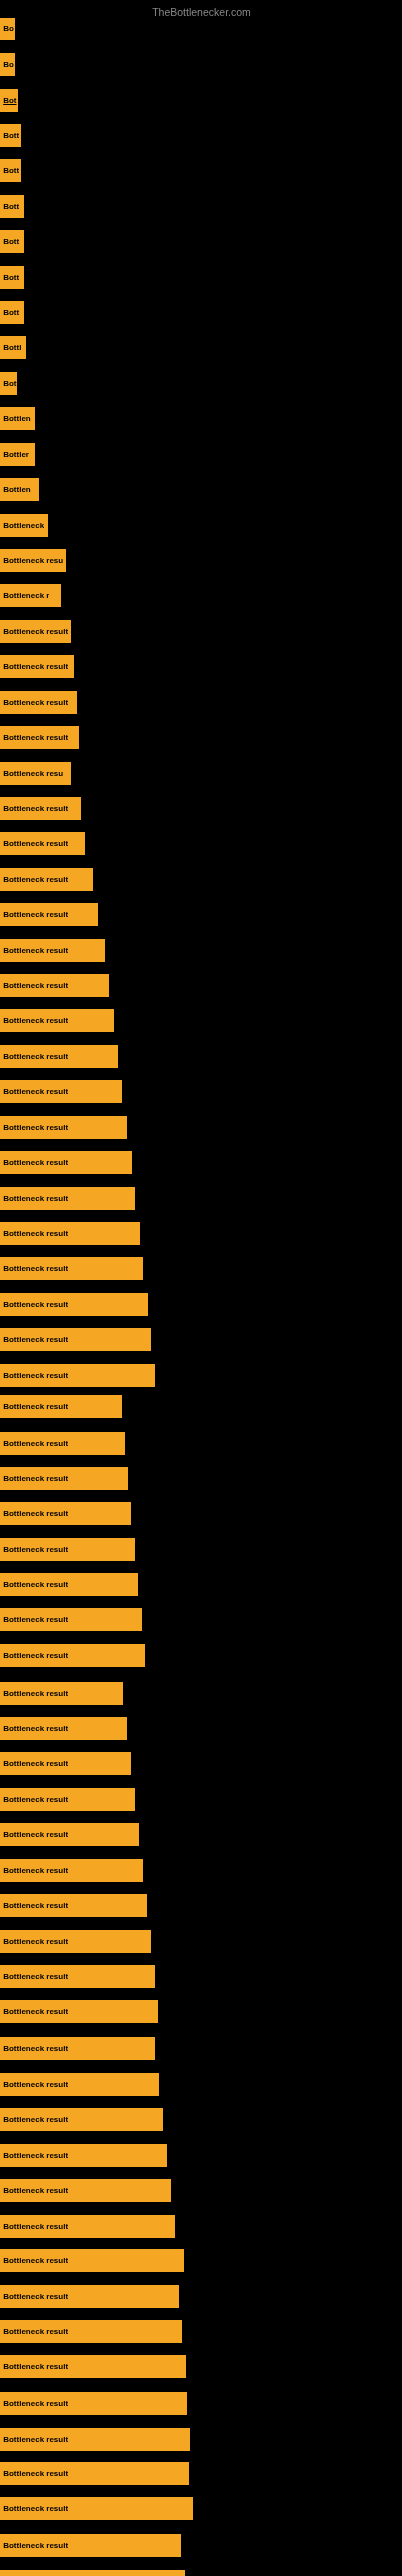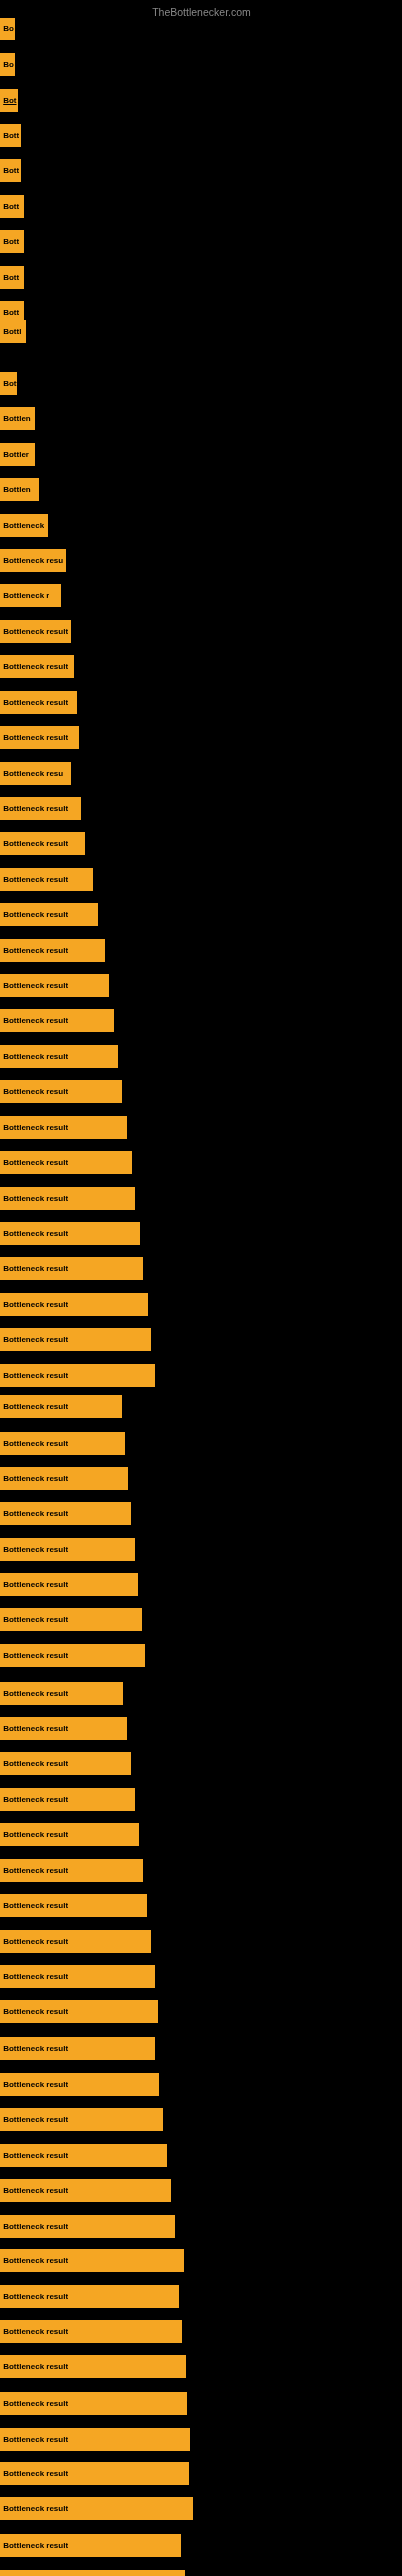--- a/index.html
+++ b/index.html
@@ -90,21 +90,21 @@
     <div class="bar-container" style="top: 266px; width: 24px;">
       <div class="bar" style="width: 24px;">
         <span class="bar-label">Bott</span>
       </div>
     </div>
     <div class="bar-container" style="top: 301px; width: 24px;">
       <div class="bar" style="width: 24px;">
         <span class="bar-label">Bott</span>
       </div>
     </div>
-    <div class="bar-container" style="top: 320px; width: 26px; text-align: center;">
+    <div class="bar-container" style="top: 336px; width: 26px; text-align: center;">
       <div class="bar" style="width: 26px;">
         <span class="bar-label">Bottl</span>
       </div>
     </div>
     <div class="bar-container" style="top: 372px; width: 17px;">
       <div class="bar" style="width: 29px;">
         <span class="bar-label">Bottle</span>
       </div>
     </div>
     <div class="bar-container" style="top: 407px; width: 35px;">

